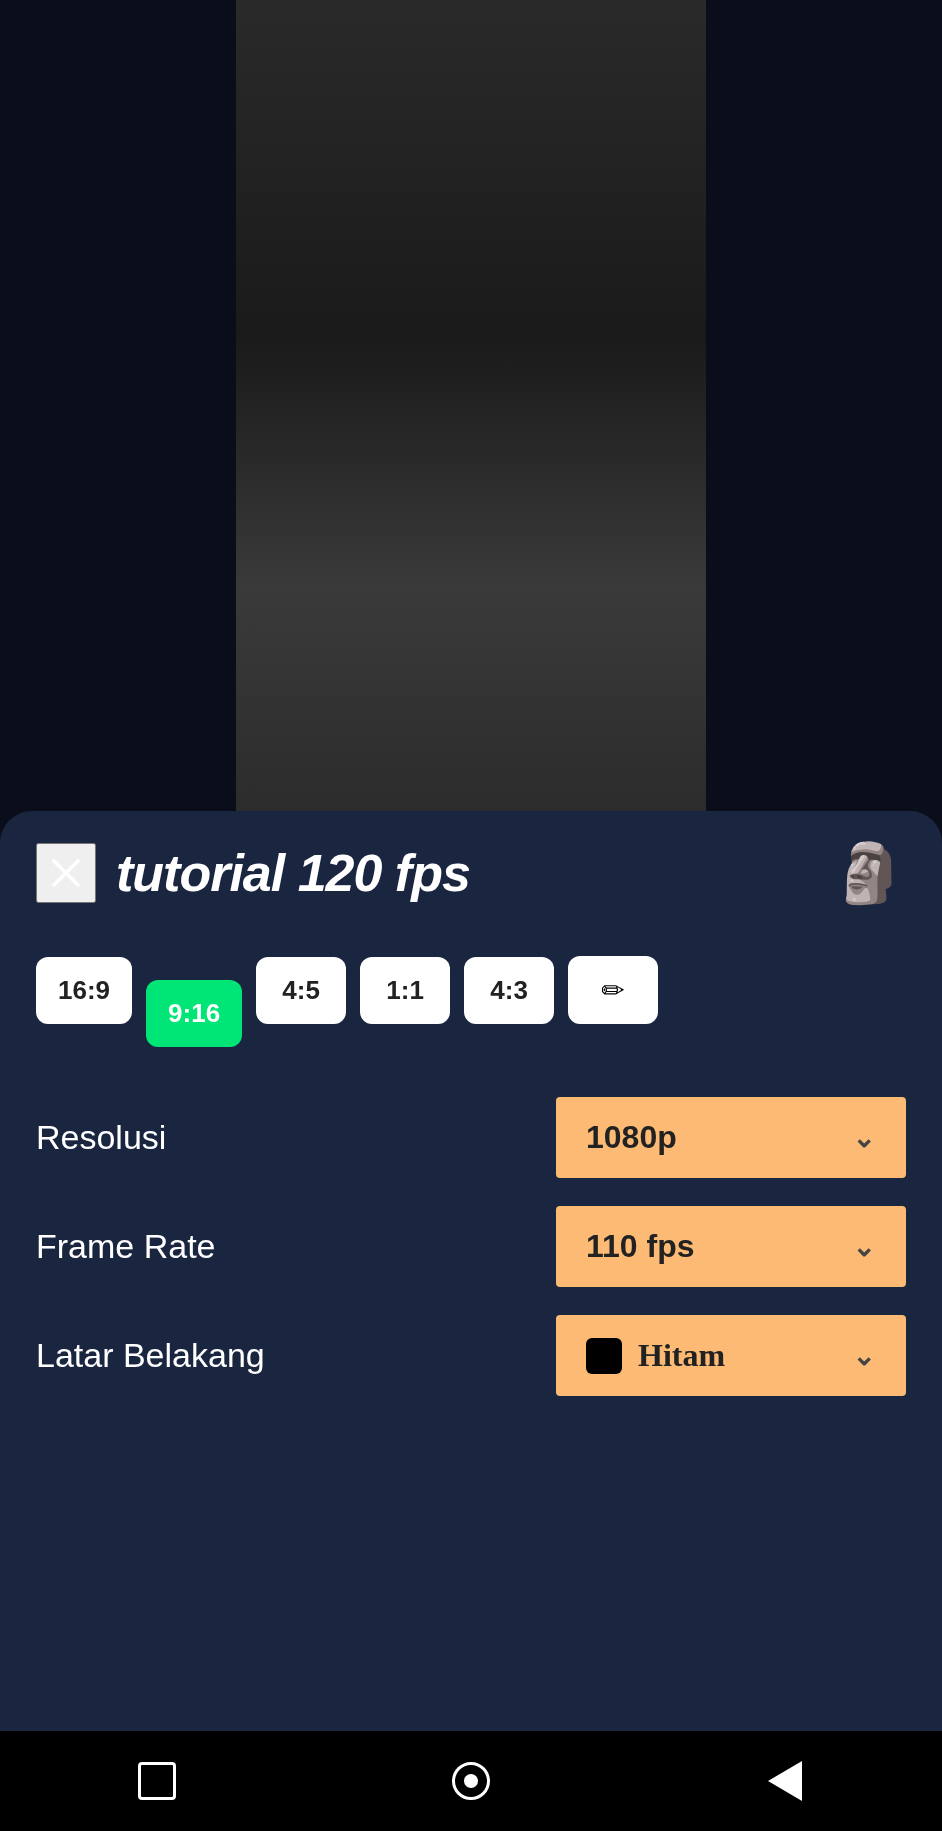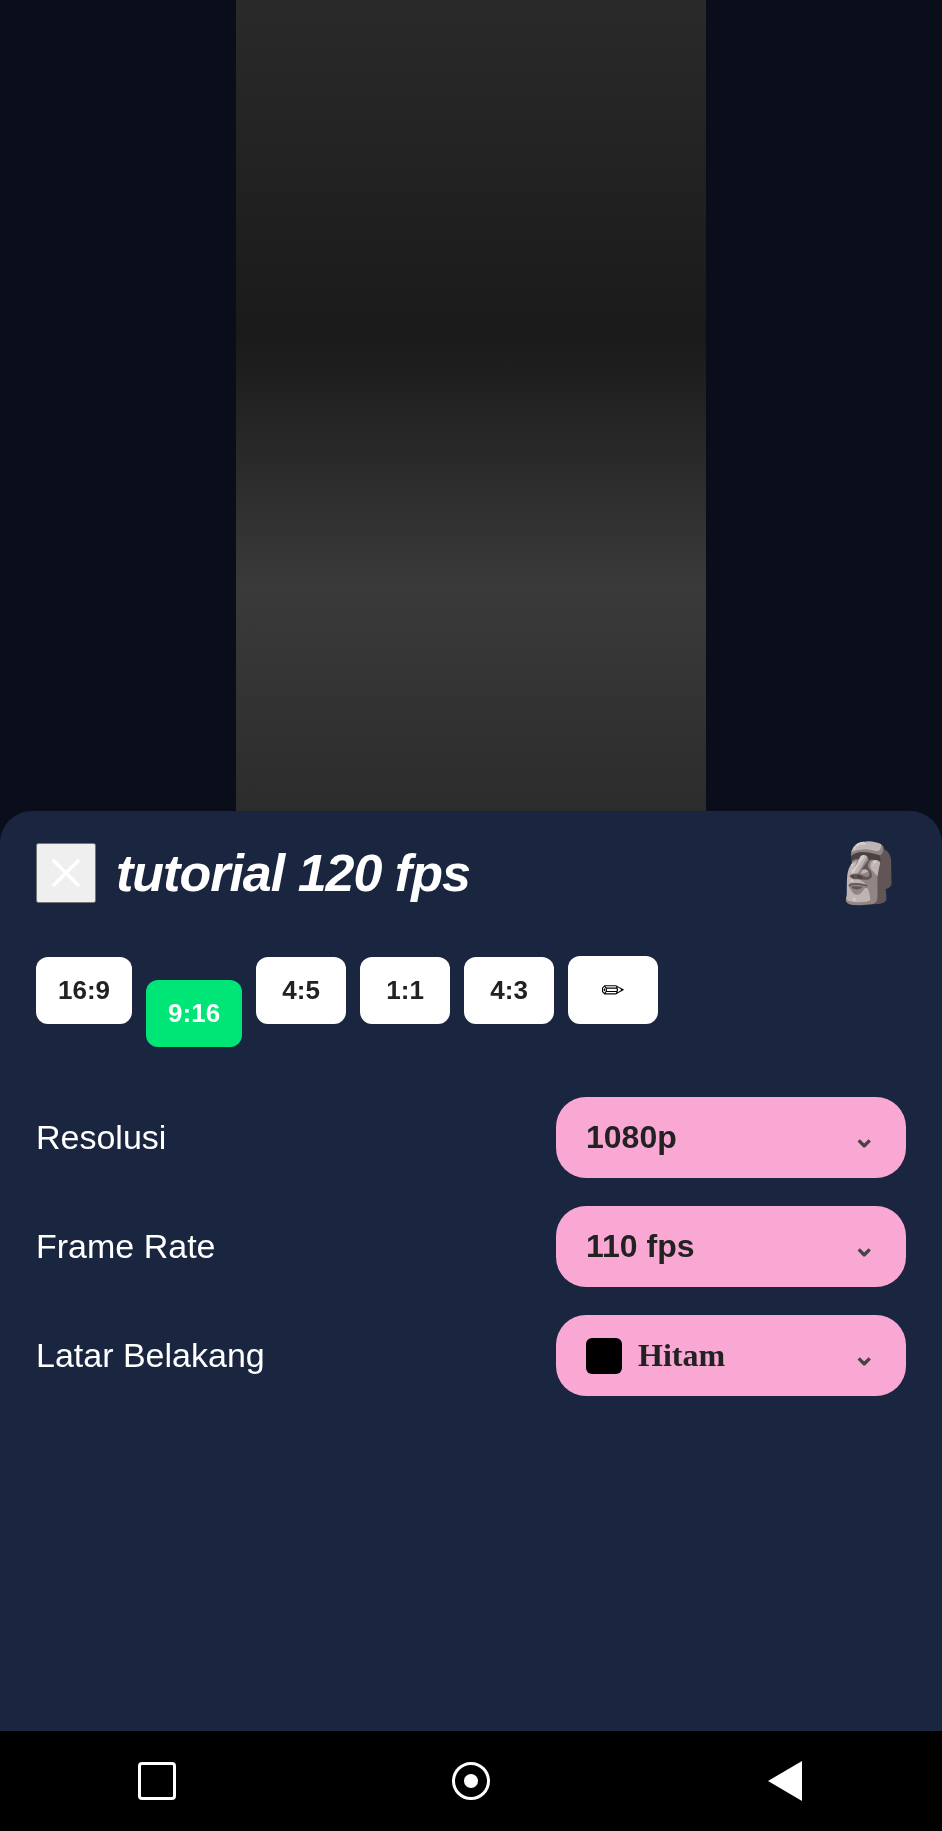--- a/index.html
+++ b/index.html
@@ -153,23 +153,23 @@
       justify-content: space-between;
     }
 
     .setting-label {
       font-size: 34px;
       color: white;
       font-weight: 500;
     }
 
     .setting-dropdown {
-      background: #f9a8d4;
+      background: #fdba74;
       border: none;
-      border-radius: 30px;
+      border-radius: 4px;
       padding: 22px 30px;
       font-size: 32px;
       font-weight: 600;
       color: #222;
       display: flex;
       align-items: center;
       gap: 50px;
       min-width: 350px;
       cursor: pointer;
       justify-content: space-between;

